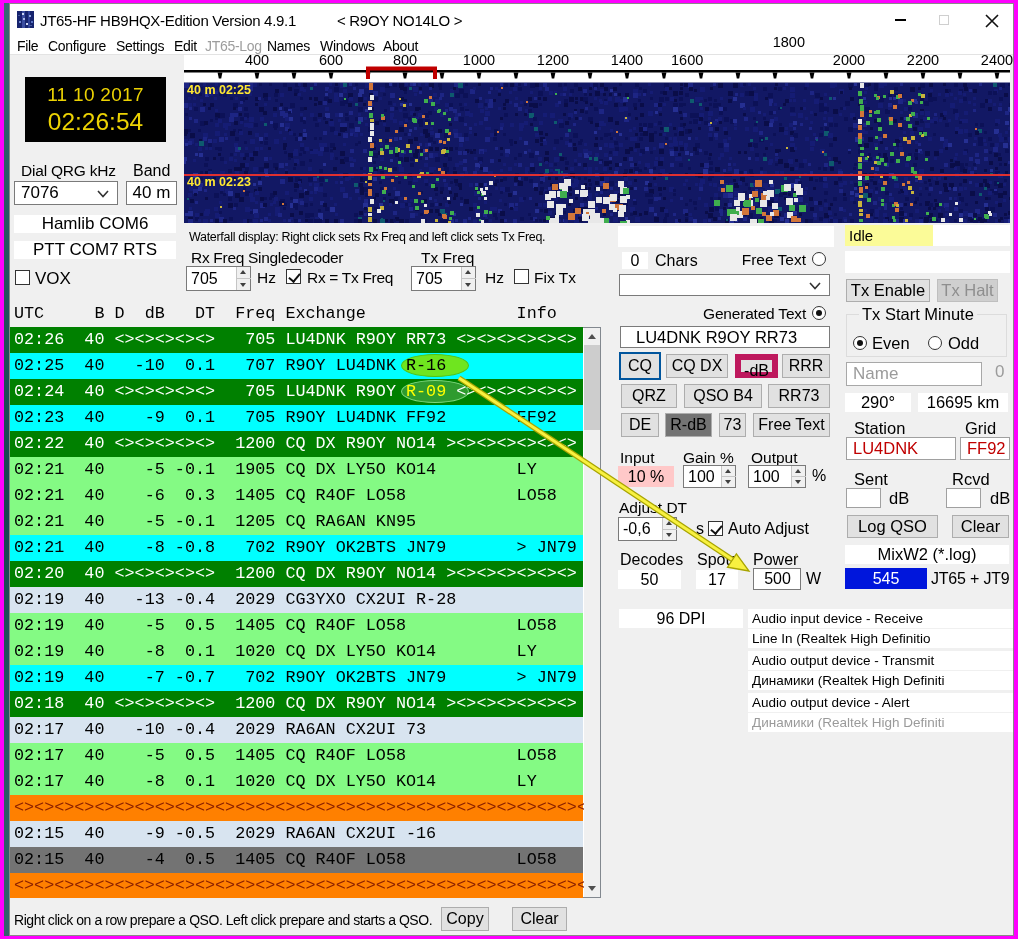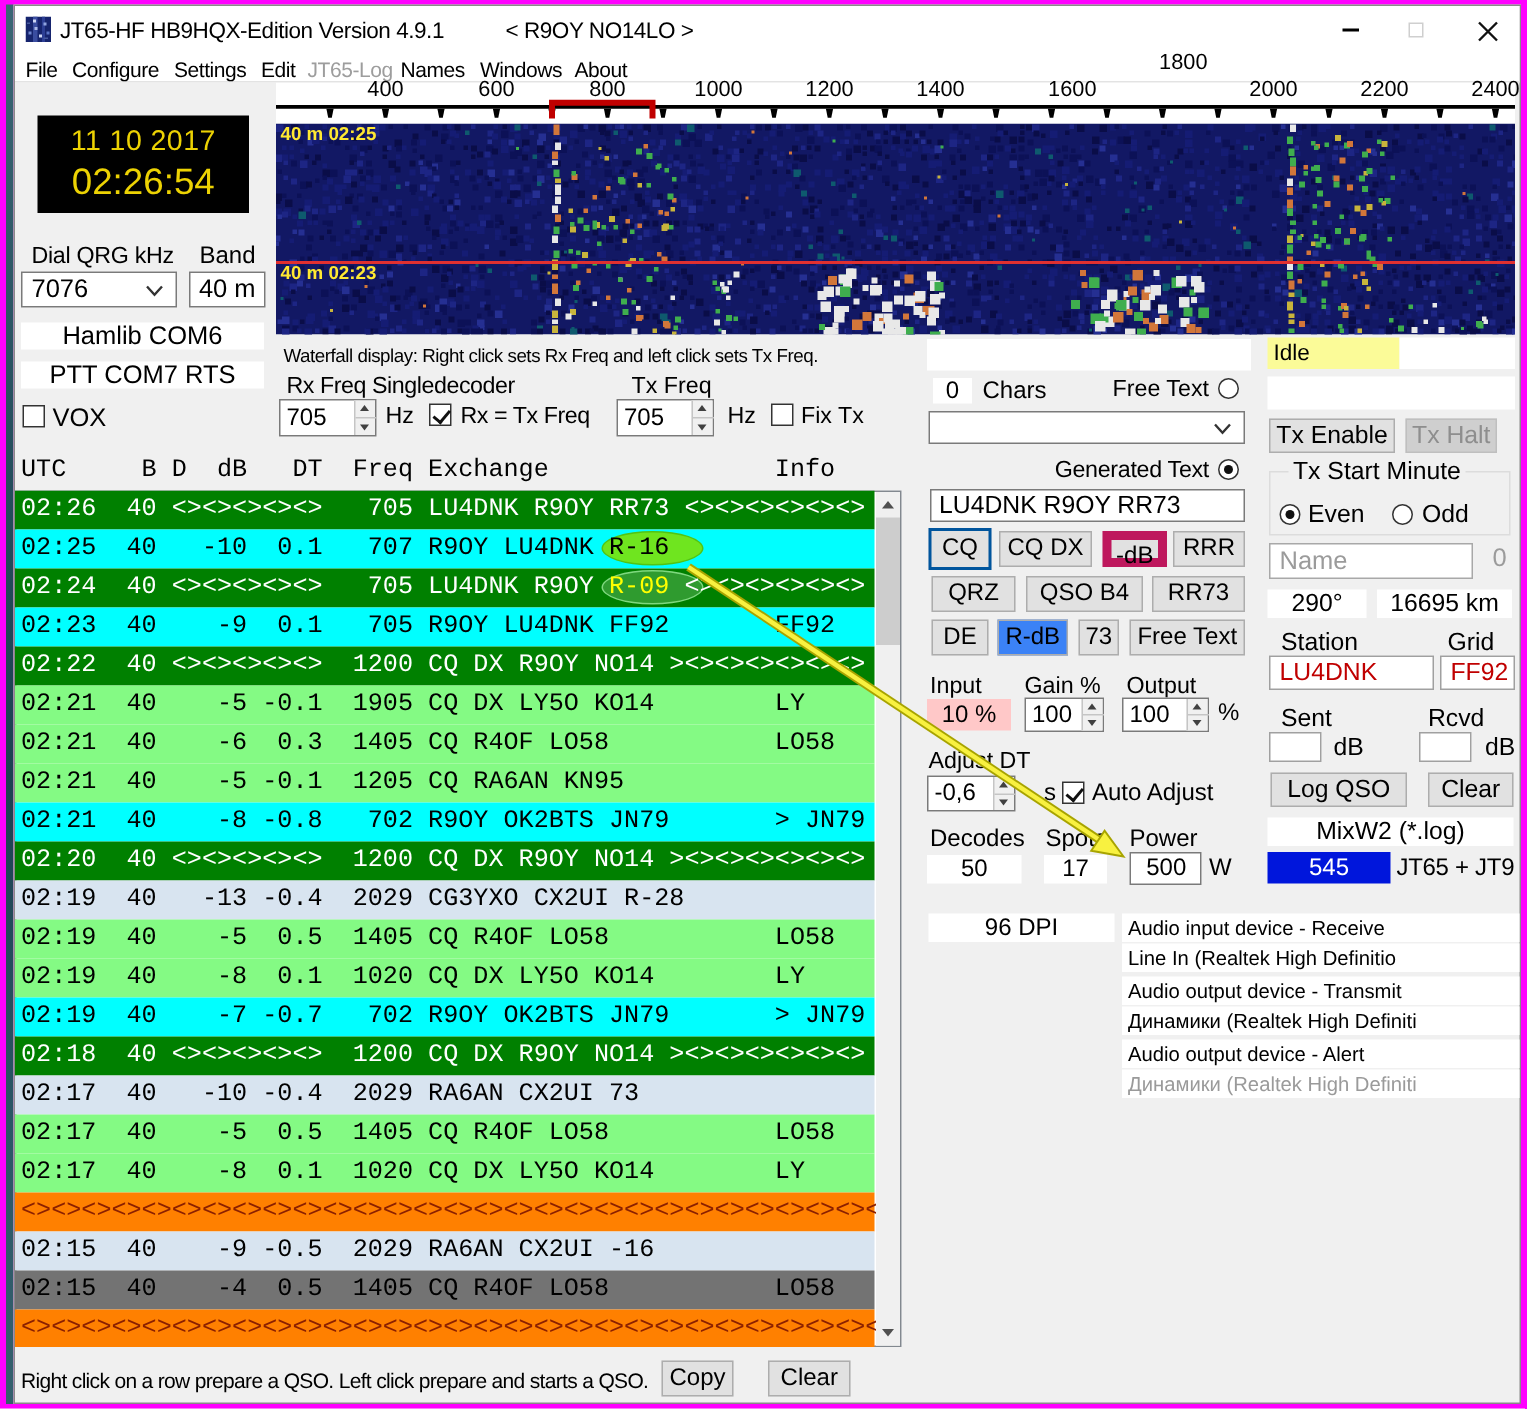--- a/index.html
+++ b/index.html
@@ -2837,21 +2837,21 @@
 <rect x="0" y="119" width="826" height="2" fill="#e03030"></rect>
 <text x="3" y="38.5" font-family="Liberation Sans, sans-serif" font-size="12.5" font-weight="bold" fill="#ffe832">40 m 02:25</text>
 <text x="3" y="131" font-family="Liberation Sans, sans-serif" font-size="12.5" font-weight="bold" fill="#ffe832">40 m 02:23</text>
 </svg>
 <div style="position:absolute;left:227px;top:51.5px;width:60px;text-align:center;font-size:14.5px">400</div>
 <div style="position:absolute;left:301px;top:51.5px;width:60px;text-align:center;font-size:14.5px">600</div>
 <div style="position:absolute;left:375px;top:51.5px;width:60px;text-align:center;font-size:14.5px">800</div>
 <div style="position:absolute;left:449px;top:51.5px;width:60px;text-align:center;font-size:14.5px">1000</div>
 <div style="position:absolute;left:523px;top:51.5px;width:60px;text-align:center;font-size:14.5px">1200</div>
 <div style="position:absolute;left:597px;top:51.5px;width:60px;text-align:center;font-size:14.5px">1400</div>
-<div style="position:absolute;left:671px;top:51.5px;width:60px;text-align:right;font-size:14.5px">1600</div>
+<div style="position:absolute;left:671px;top:51.5px;width:60px;text-align:left;font-size:14.5px">1600</div>
 <div style="position:absolute;left:745px;top:34px;width:60px;text-align:right;font-size:14.5px">1800</div>
 <div style="position:absolute;left:819px;top:51.5px;width:60px;text-align:center;font-size:14.5px">2000</div>
 <div style="position:absolute;left:893px;top:51.5px;width:60px;text-align:center;font-size:14.5px">2200</div>
 <div style="position:absolute;left:967px;top:51.5px;width:60px;text-align:center;font-size:14.5px">2400</div>
 <div style="position:absolute;left:618px;top:226px;width:216px;height:21px;background:#ffffff"></div>
 <div style="position:absolute;left:189px;top:230px;font-size:12.5px;white-space:nowrap;letter-spacing:-0.3px">Waterfall display: Right click sets Rx Freq and left click sets Tx Freq.</div>
 <div style="position:absolute;left:191px;top:249px;font-size:15.5px;white-space:nowrap;letter-spacing:-0.3px">Rx Freq Singledecoder</div>
 <div style="position:absolute;left:421px;top:249px;font-size:15.5px;white-space:nowrap;">Tx Freq</div>
 <div style="position:absolute;left:186px;top:266px;width:65px;height:25px;background:#fff;border:1px solid #7a7a7a;box-sizing:border-box">
       <div style="position:absolute;left:4px;top:0;font-size:16px;line-height:23px">705</div>
@@ -2964,30 +2964,30 @@
 <div style="position:absolute;left:812px;top:252px;width:14px;height:14px;background:#fff;border:1px solid #333;border-radius:50%;box-sizing:border-box"></div>
 <div style="position:absolute;left:619px;top:274px;width:211px;height:22px;background:#fff;border:1px solid #7a7a7a;box-sizing:border-box">
       <svg width="12" height="8" viewBox="0 0 12 8" style="position:absolute;right:8px;top:7px">
         <path d="M1 1 L6 6.5 L11 1" fill="none" stroke="#333" stroke-width="1.6"></path>
       </svg>
     </div>
 <div style="position:absolute;left:620px;top:305px;width:186px;height:18px;text-align:right;font-size:15.5px;letter-spacing:-0.2px;white-space:nowrap">Generated Text</div>
 <div style="position:absolute;left:812px;top:306px;width:14px;height:14px;background:#fff;border:1px solid #333;border-radius:50%;box-sizing:border-box">
       <div style="position:absolute;left:3px;top:3px;width:6px;height:6px;border-radius:50%;background:#111"></div>
     </div>
-<div style="position:absolute;left:620px;top:326px;width:210px;height:22px;background:#fff;border:1px solid #7a7a7a;box-sizing:border-box;text-align:left;padding-left:5px;font-size:16.5px;line-height:20px;color:#000;white-space:nowrap;">LU4DNK R9OY RR73</div>
+<div style="position:absolute;left:620px;top:326px;width:210px;height:22px;background:#fff;border:1px solid #7a7a7a;box-sizing:border-box;text-align:left;padding-left:15px;font-size:16.5px;line-height:20px;color:#000;white-space:nowrap;">LU4DNK R9OY RR73</div>
 <div style="position:absolute;left:619px;top:352px;width:42px;height:28px;background:#e1e1e1;border:2px solid #00559d;box-sizing:border-box;text-align:center;font-size:16px;line-height:24px">CQ</div>
 <div style="position:absolute;left:666px;top:354px;width:62px;height:24px;background:#e1e1e1;border:1px solid #adadad;box-sizing:border-box;text-align:center;font-size:16px;line-height:22px;color:#000;">CQ DX</div>
 <div style="position:absolute;left:735px;top:354px;width:43px;height:24px;background:#e1e1e1;border:6px solid #be185d;box-sizing:border-box;text-align:center;font-size:16px;line-height:22px;color:#000;">-dB</div>
 <div style="position:absolute;left:782px;top:354px;width:48px;height:24px;background:#e1e1e1;border:1px solid #adadad;box-sizing:border-box;text-align:center;font-size:16px;line-height:22px;color:#000;">RRR</div>
 <div style="position:absolute;left:621px;top:384px;width:56px;height:24px;background:#e1e1e1;border:1px solid #adadad;box-sizing:border-box;text-align:center;font-size:16px;line-height:22px;color:#000;">QRZ</div>
 <div style="position:absolute;left:684px;top:384px;width:78px;height:24px;background:#e1e1e1;border:1px solid #adadad;box-sizing:border-box;text-align:center;font-size:16px;line-height:22px;color:#000;">QSO B4</div>
 <div style="position:absolute;left:768px;top:384px;width:62px;height:24px;background:#e1e1e1;border:1px solid #adadad;box-sizing:border-box;text-align:center;font-size:16px;line-height:22px;color:#000;">RR73</div>
 <div style="position:absolute;left:621px;top:413px;width:38px;height:24px;background:#e1e1e1;border:1px solid #adadad;box-sizing:border-box;text-align:center;font-size:16px;line-height:22px;color:#000;">DE</div>
-<div style="position:absolute;left:665px;top:413px;width:47px;height:24px;background:#3b82f6;border:1px solid #adadad;box-sizing:border-box;text-align:center;font-size:16px;line-height:22px;color:#000;">R-dB</div>
+<div style="position:absolute;left:665px;top:413px;width:47px;height:24px;background:#737373;border:1px solid #adadad;box-sizing:border-box;text-align:center;font-size:16px;line-height:22px;color:#000;">R-dB</div>
 <div style="position:absolute;left:719px;top:413px;width:27px;height:24px;background:#e1e1e1;border:1px solid #adadad;box-sizing:border-box;text-align:center;font-size:16px;line-height:22px;color:#000;">73</div>
 <div style="position:absolute;left:753px;top:413px;width:77px;height:24px;background:#e1e1e1;border:1px solid #adadad;box-sizing:border-box;text-align:center;font-size:16px;line-height:22px;color:#000;">Free Text</div>
 <div style="position:absolute;left:620px;top:449px;font-size:15.5px;white-space:nowrap;">Input</div>
 <div style="position:absolute;left:683px;top:449px;font-size:15.5px;white-space:nowrap;">Gain %</div>
 <div style="position:absolute;left:751px;top:449px;font-size:15.5px;white-space:nowrap;">Output</div>
 <div style="position:absolute;left:618px;top:466px;width:56px;height:21px;background:#ffc8c8;text-align:center;font-size:16px;line-height:21px">10 %</div>
 <div style="position:absolute;left:683px;top:465px;width:53px;height:23px;background:#fff;border:1px solid #7a7a7a;box-sizing:border-box">
       <div style="position:absolute;left:4px;top:0;font-size:16px;line-height:21px">100</div>
       <div style="position:absolute;right:0;top:0;width:14px;height:21px;background:#f0f0f0;border-left:1px solid #c5c5c5;box-sizing:border-box">
         <div style="position:absolute;left:3px;top:3px;width:0;height:0;border-left:3.5px solid transparent;border-right:3.5px solid transparent;border-bottom:4px solid #404040"></div>

